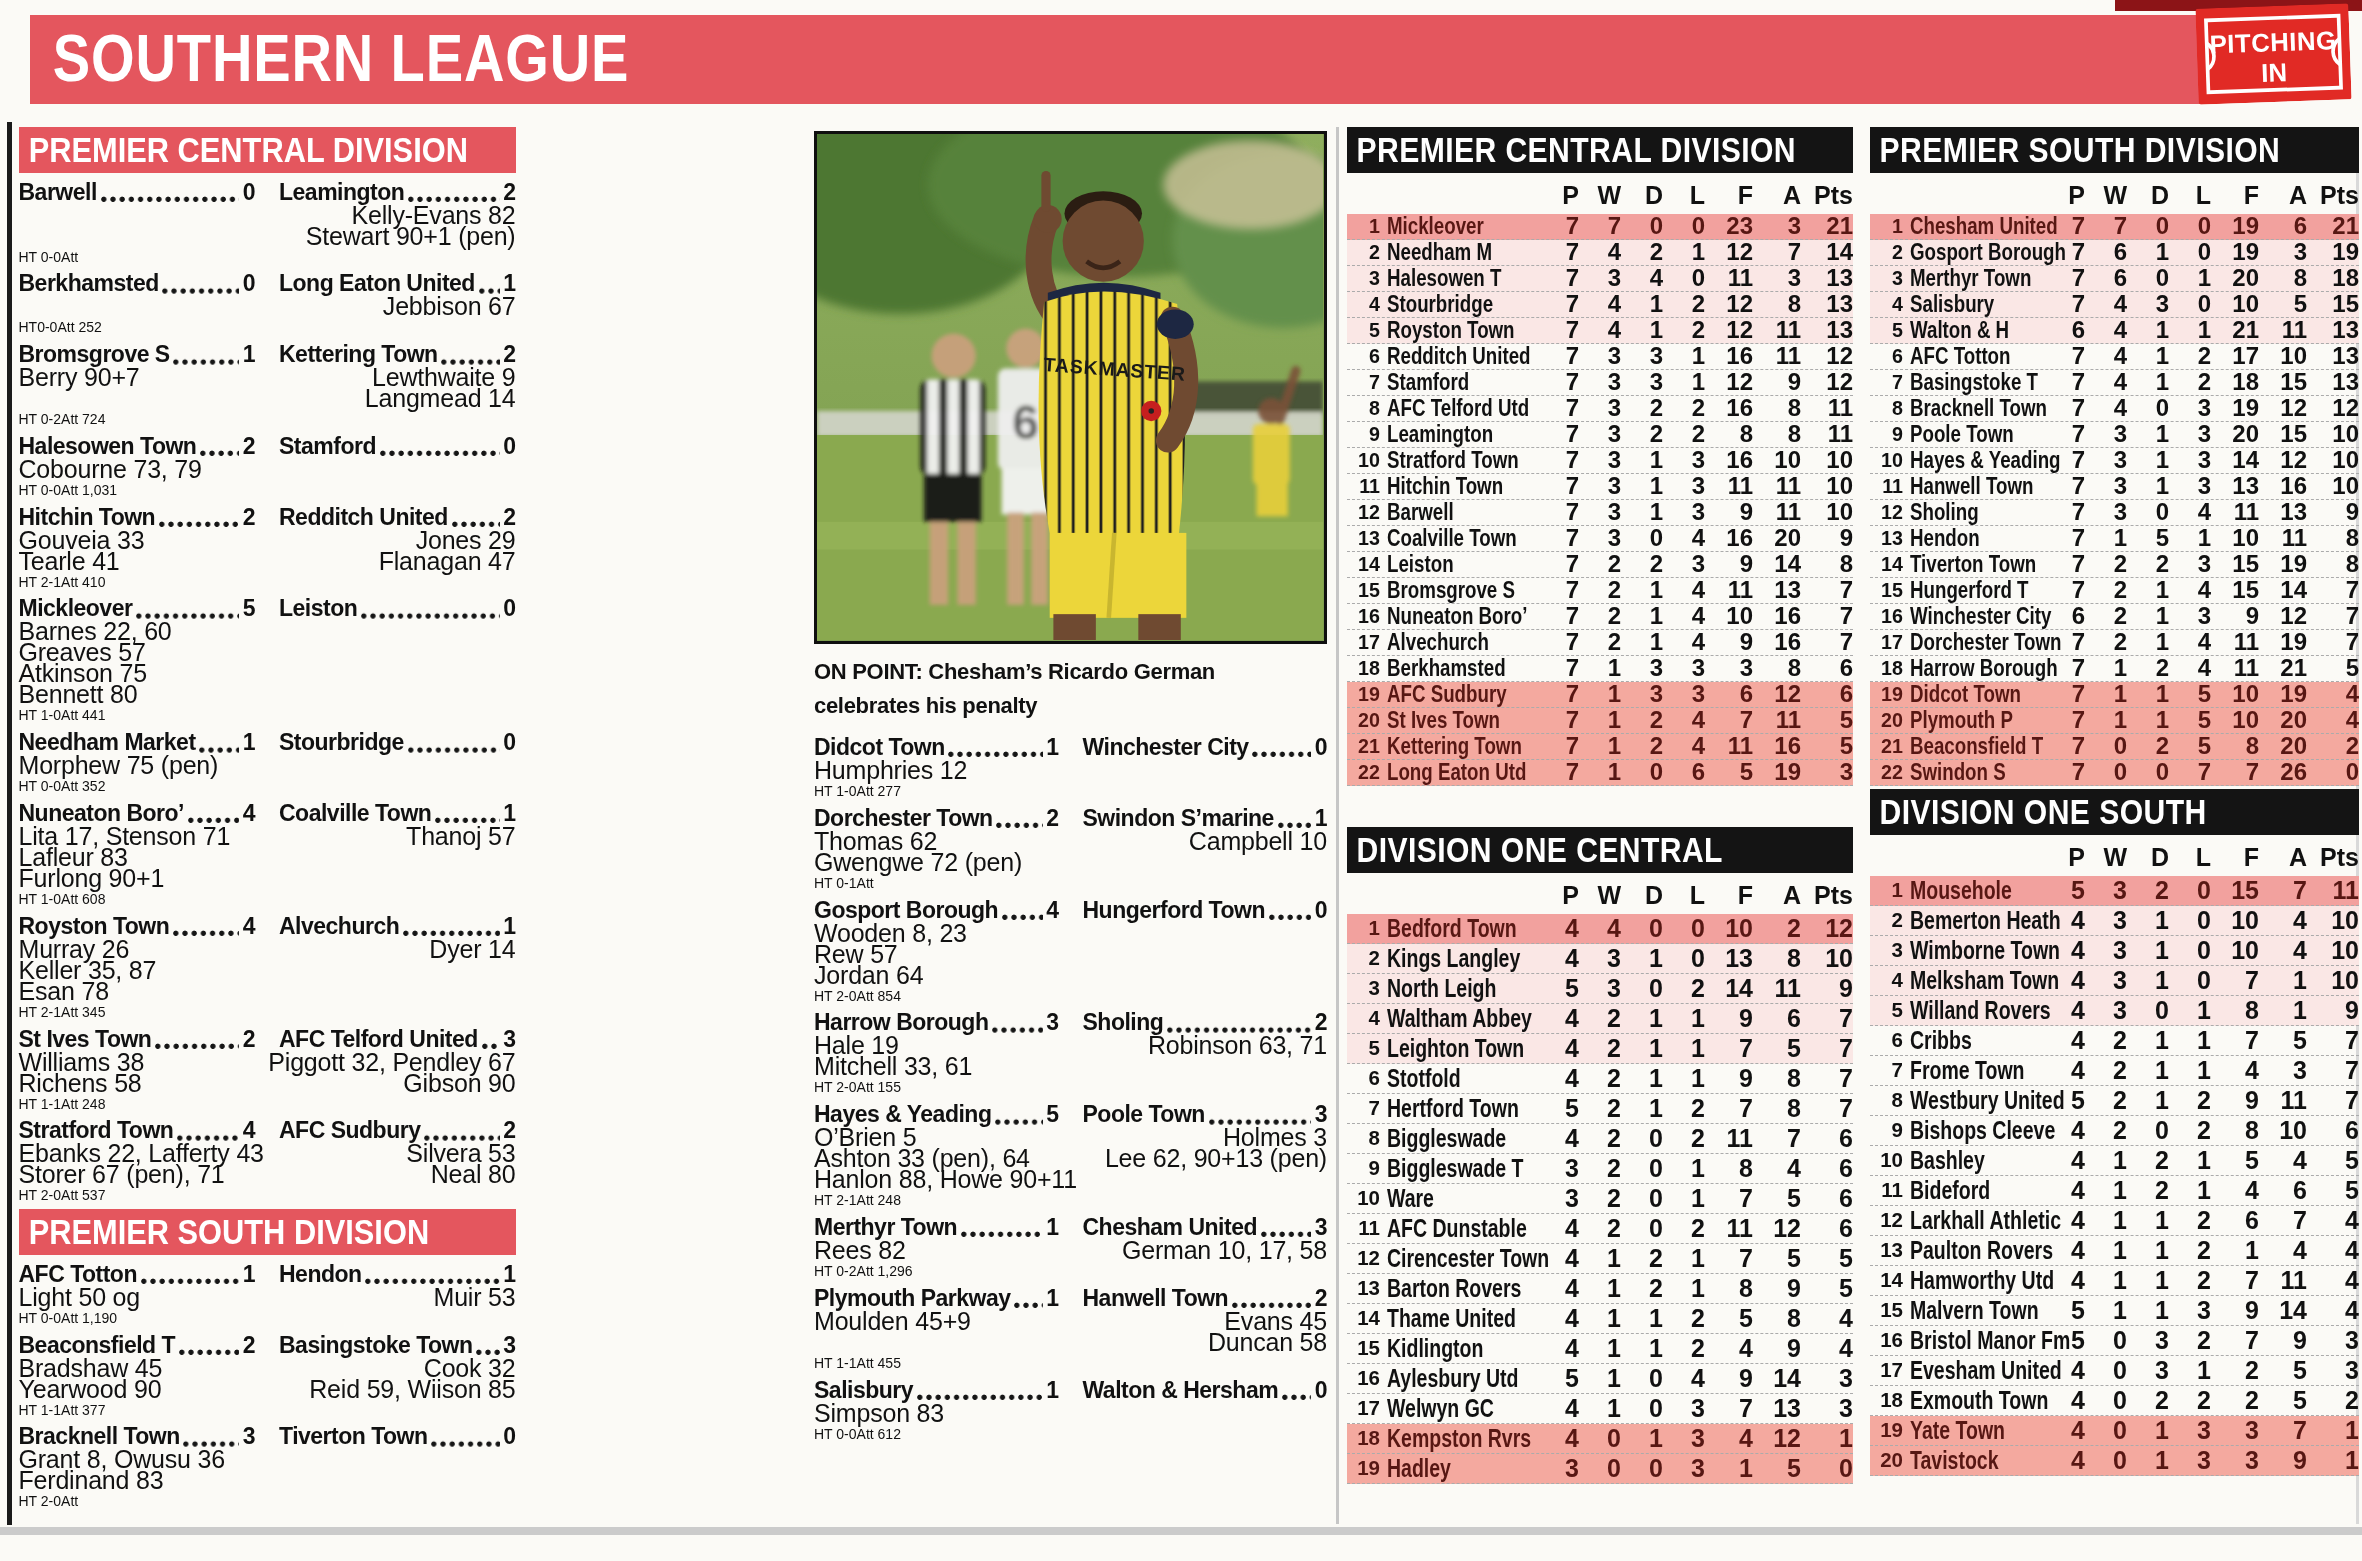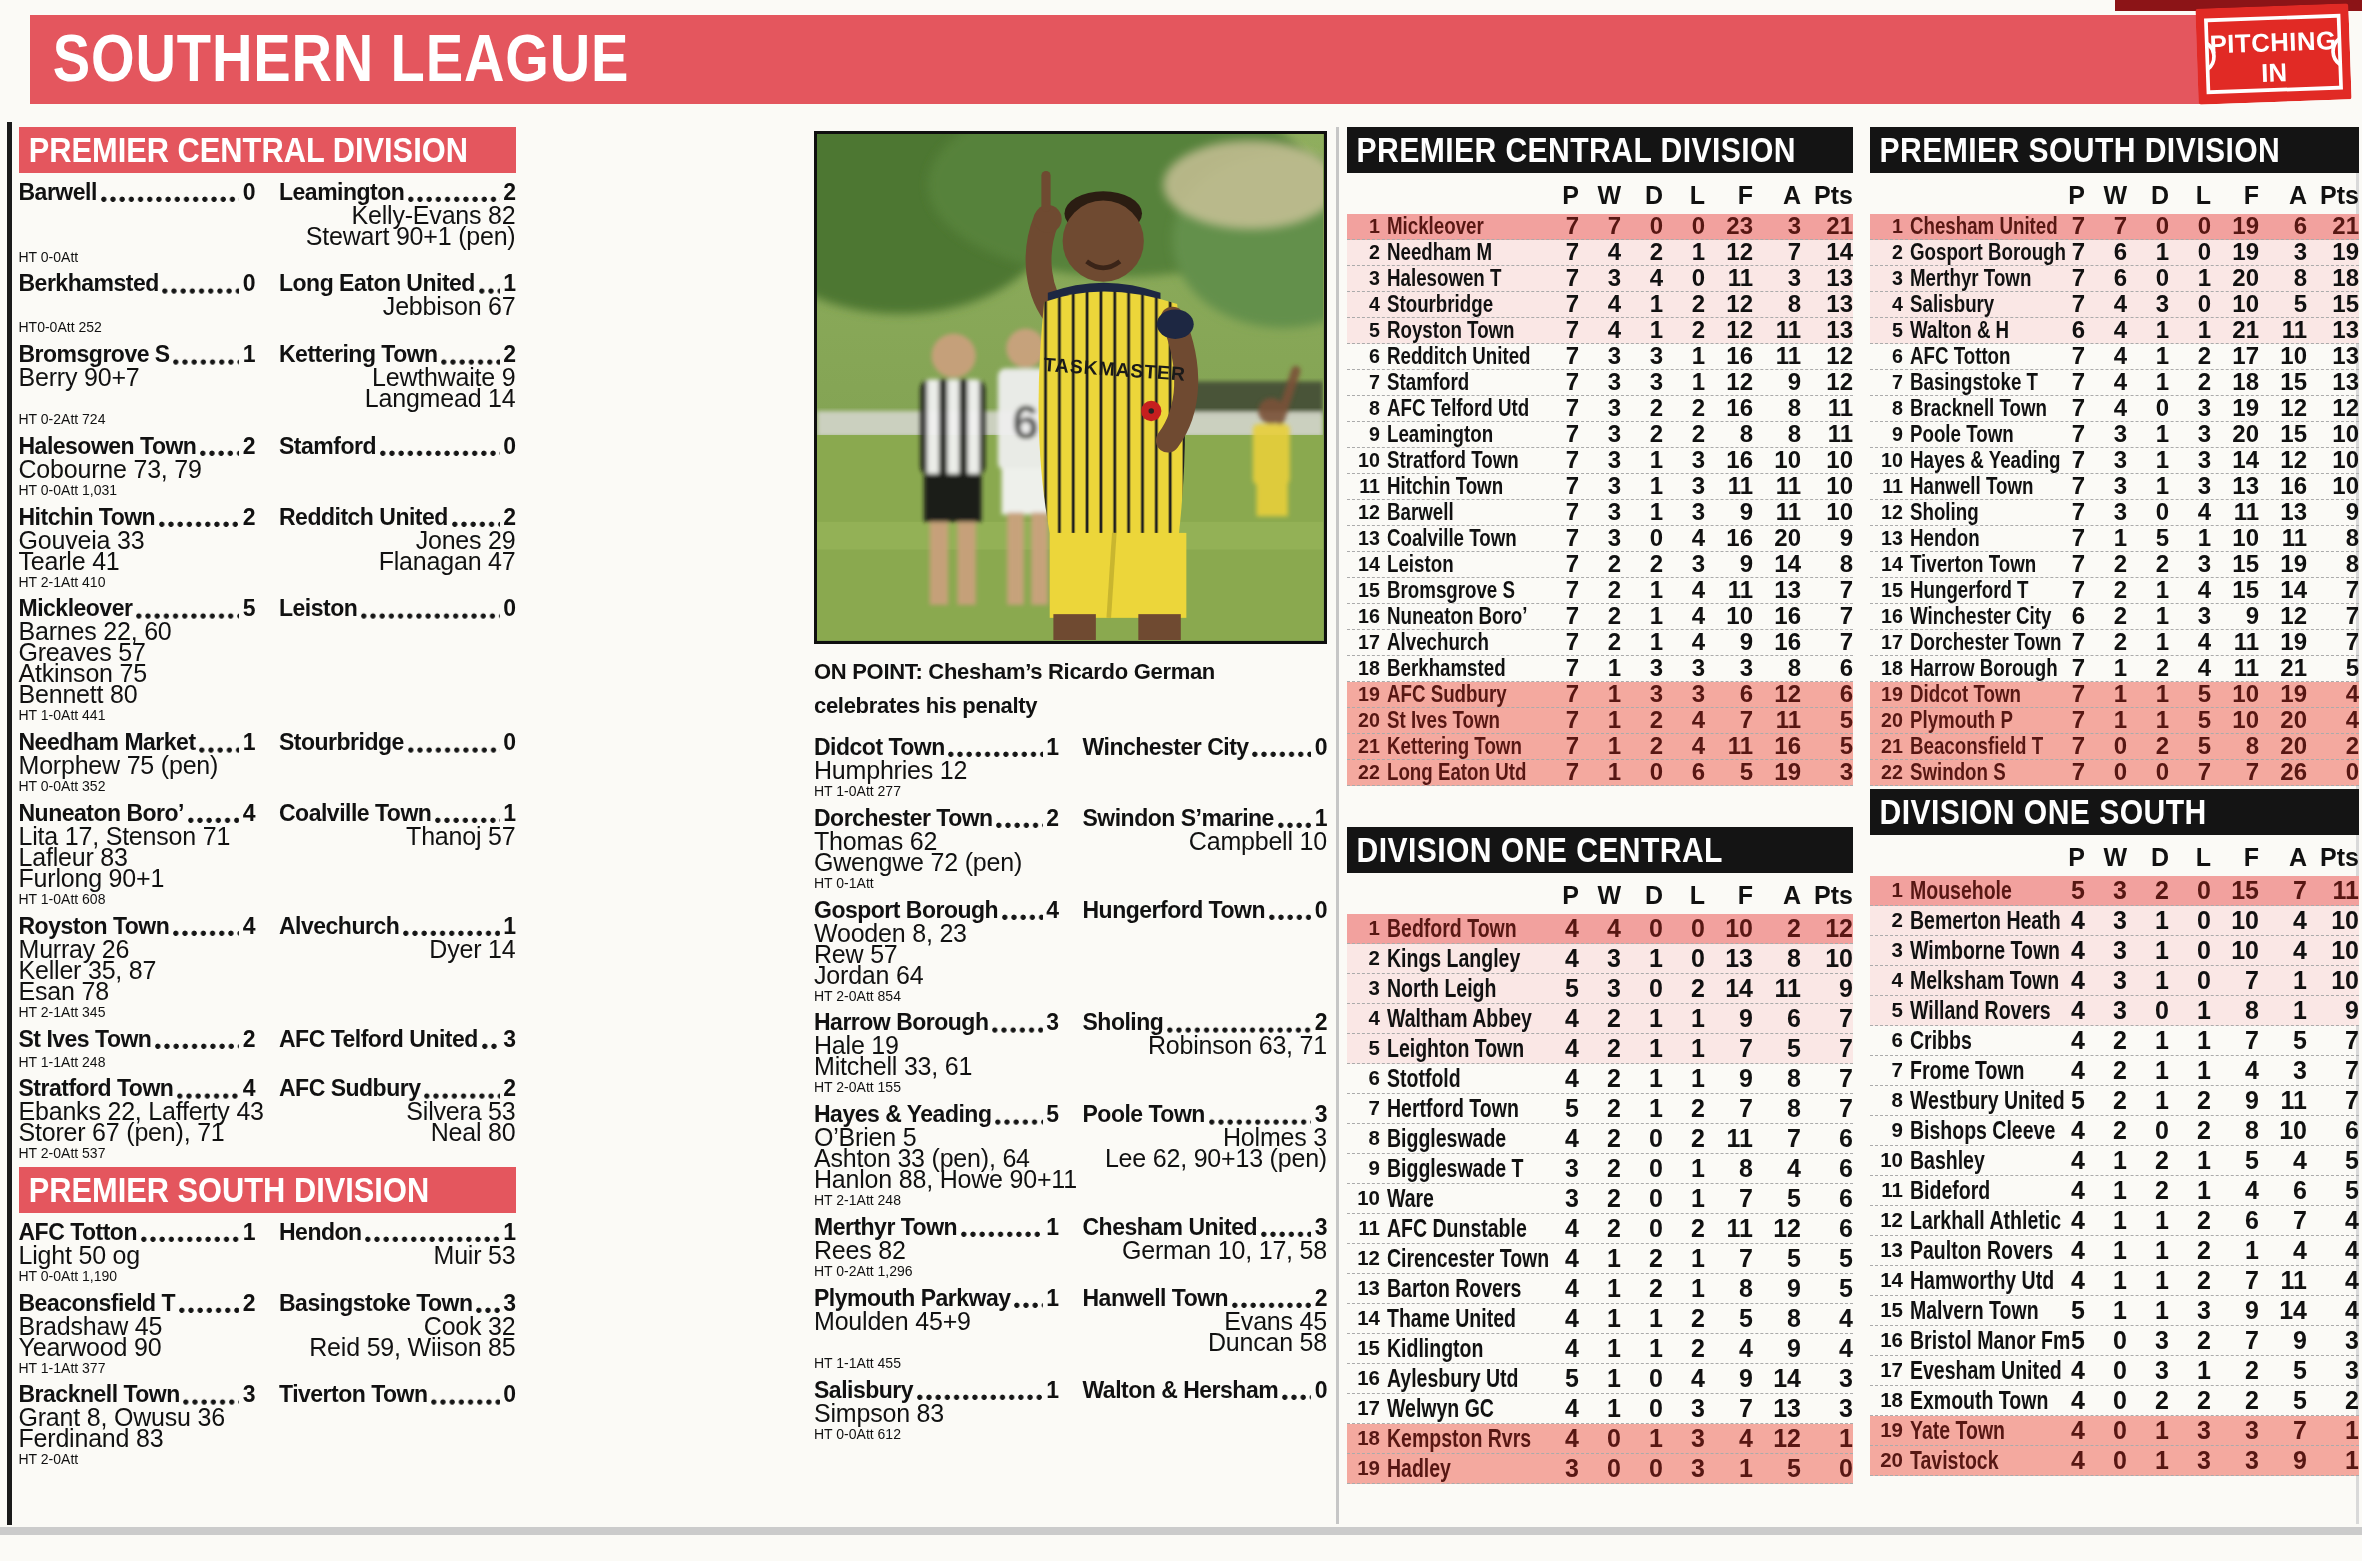--- a/index.html
+++ b/index.html
@@ -336,20 +336,30 @@
             <span class="tname">St Ives Town</span>
             <span class="dots"></span>
             <span class="score">2</span>
           </div>
           <div class="half">
             <span class="tname">AFC Telford United</span>
             <span class="dots"></span>
             <span class="score">3</span>
           </div>
         </div>
+        <div class="m-scorers">
+          <div class="sc-l">
+            <div class="sc-line">Williams 38</div>
+            <div class="sc-line">Richens 58</div>
+          </div>
+          <div class="sc-r">
+            <div class="sc-line">Piggott 32, Pendley 67</div>
+            <div class="sc-line">Gibson 90</div>
+          </div>
+        </div>
         <div class="m-ht">
           <span class="ht">HT 1-1</span>
           <span class="att">Att 248</span>
         </div>
       </div>
       <div class="match">
         <div class="m-line">
           <div class="half">
             <span class="tname">Stratford Town</span>
             <span class="dots"></span>

